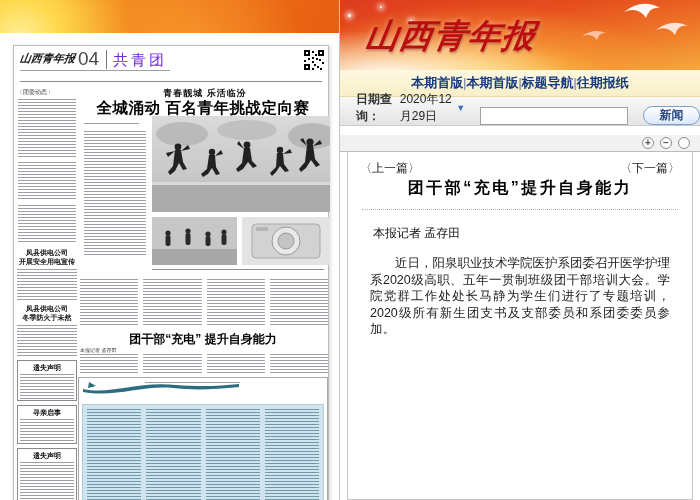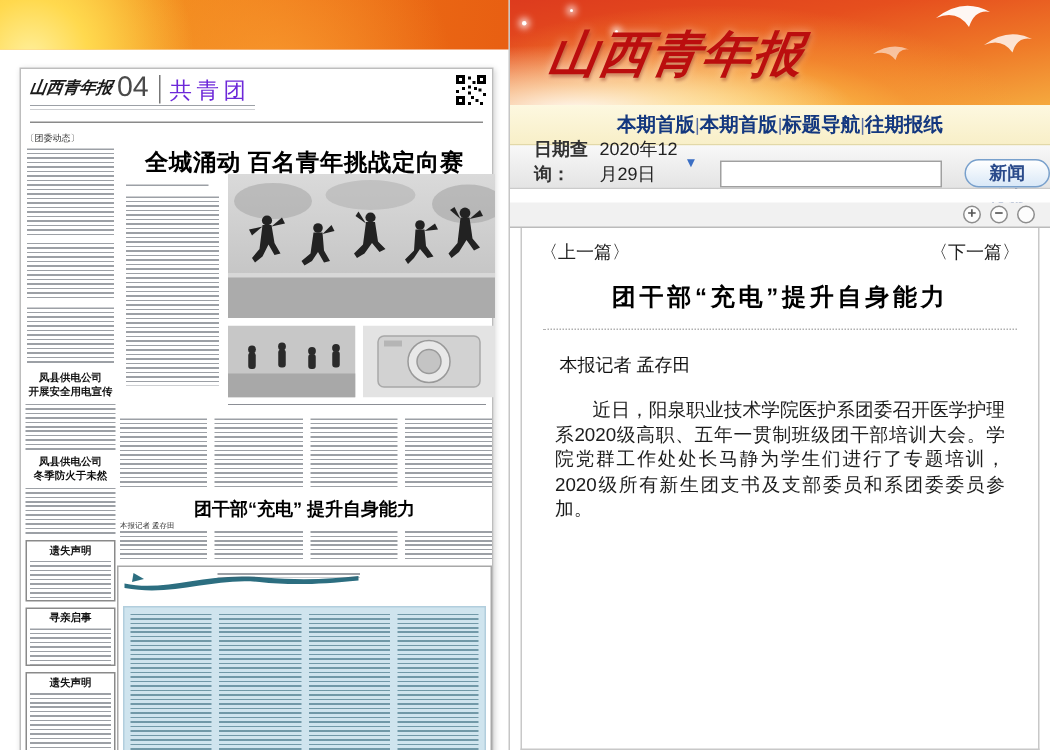--- a/index.html
+++ b/index.html
@@ -67,21 +67,21 @@
     background:linear-gradient(#ffffff,#d9e8f7);border:1px solid #78a0cc;border-radius:10px;cursor:pointer;}
   .white-gap{height:9px;background:#fff;}
   .icons-strip{height:17px;background:#f1f1f1;border-bottom:1px solid #bbb;
     display:flex;justify-content:flex-end;align-items:center;gap:6px;padding-right:10px;}
   .cicon{width:12px;height:12px;border:1px solid #8d8d8d;border-radius:50%;background:#fdfdfd;color:#555;
     font-size:10px;line-height:10px;text-align:center;cursor:pointer;font-weight:bold;}
   .article-box{flex:1;margin:0 7px;border:1px solid #c8c8c8;border-top:none;background:#fff;padding:8px 12px 11px;overflow:hidden;}
   .art-head{display:flex;justify-content:space-between;align-items:center;font-size:12px;color:#333;}
   .art-nav{cursor:pointer;color:#222;}
   .art-src{color:#444;}
-  .art-title{text-align:center;font-size:16px;font-weight:bold;letter-spacing:2.5px;color:#000;margin-top:11px;}
+  .art-title{text-align:center;font-size:16px;font-weight:bold;letter-spacing:2.5px;color:#000;margin-top:1px;}
   .dotline{border-bottom:1px dotted #b0b0b0;margin:10px 2px 0;}
   .art-byline{margin:15px 0 0 13px;font-size:12px;color:#111;}
   .paras{margin-top:13px;padding:0 10px;font-size:12.5px;line-height:16.5px;color:#1c1c1c;text-align:justify;}
   .paras p{text-indent:2em;margin:0 0 9px;}
 </style>
 </head>
 <body>
 
 <div class="app">
 
@@ -145,20 +145,21 @@
       </span>
       <span class="side-box bordered" style="top:359px;height:39px;">
         <span class="side-title">寻亲启事</span>
         <span class="fill" style="position:static;display:block;margin-top:2px;height:24px;"></span>
       </span>
       <span class="side-box bordered" style="top:402px;height:66px;">
         <span class="side-title">遗失声明</span>
         <span class="fill" style="position:static;display:block;margin-top:2px;height:50px;"></span>
       </span>
 
+      <span class="kicker">青春靓城 乐活临汾</span>
       <span class="lead-hl">全城涌动 百名青年挑战定向赛</span>
       <span class="fill" style="left:70px;top:77px;width:55px;height:3px;"></span>
       <span class="fill" style="left:70px;top:85px;width:62px;height:126px;"></span>
 
       <svg style="left:138px;top:70px;" width="178" height="96" viewBox="0 0 178 96">
         <defs>
             <linearGradient id="g1" x1="0" y1="0" x2="0" y2="1">
           <stop offset="0" stop-color="#dadada"></stop>
               <stop offset="1" stop-color="#bdbdbd"></stop>
             </linearGradient>

